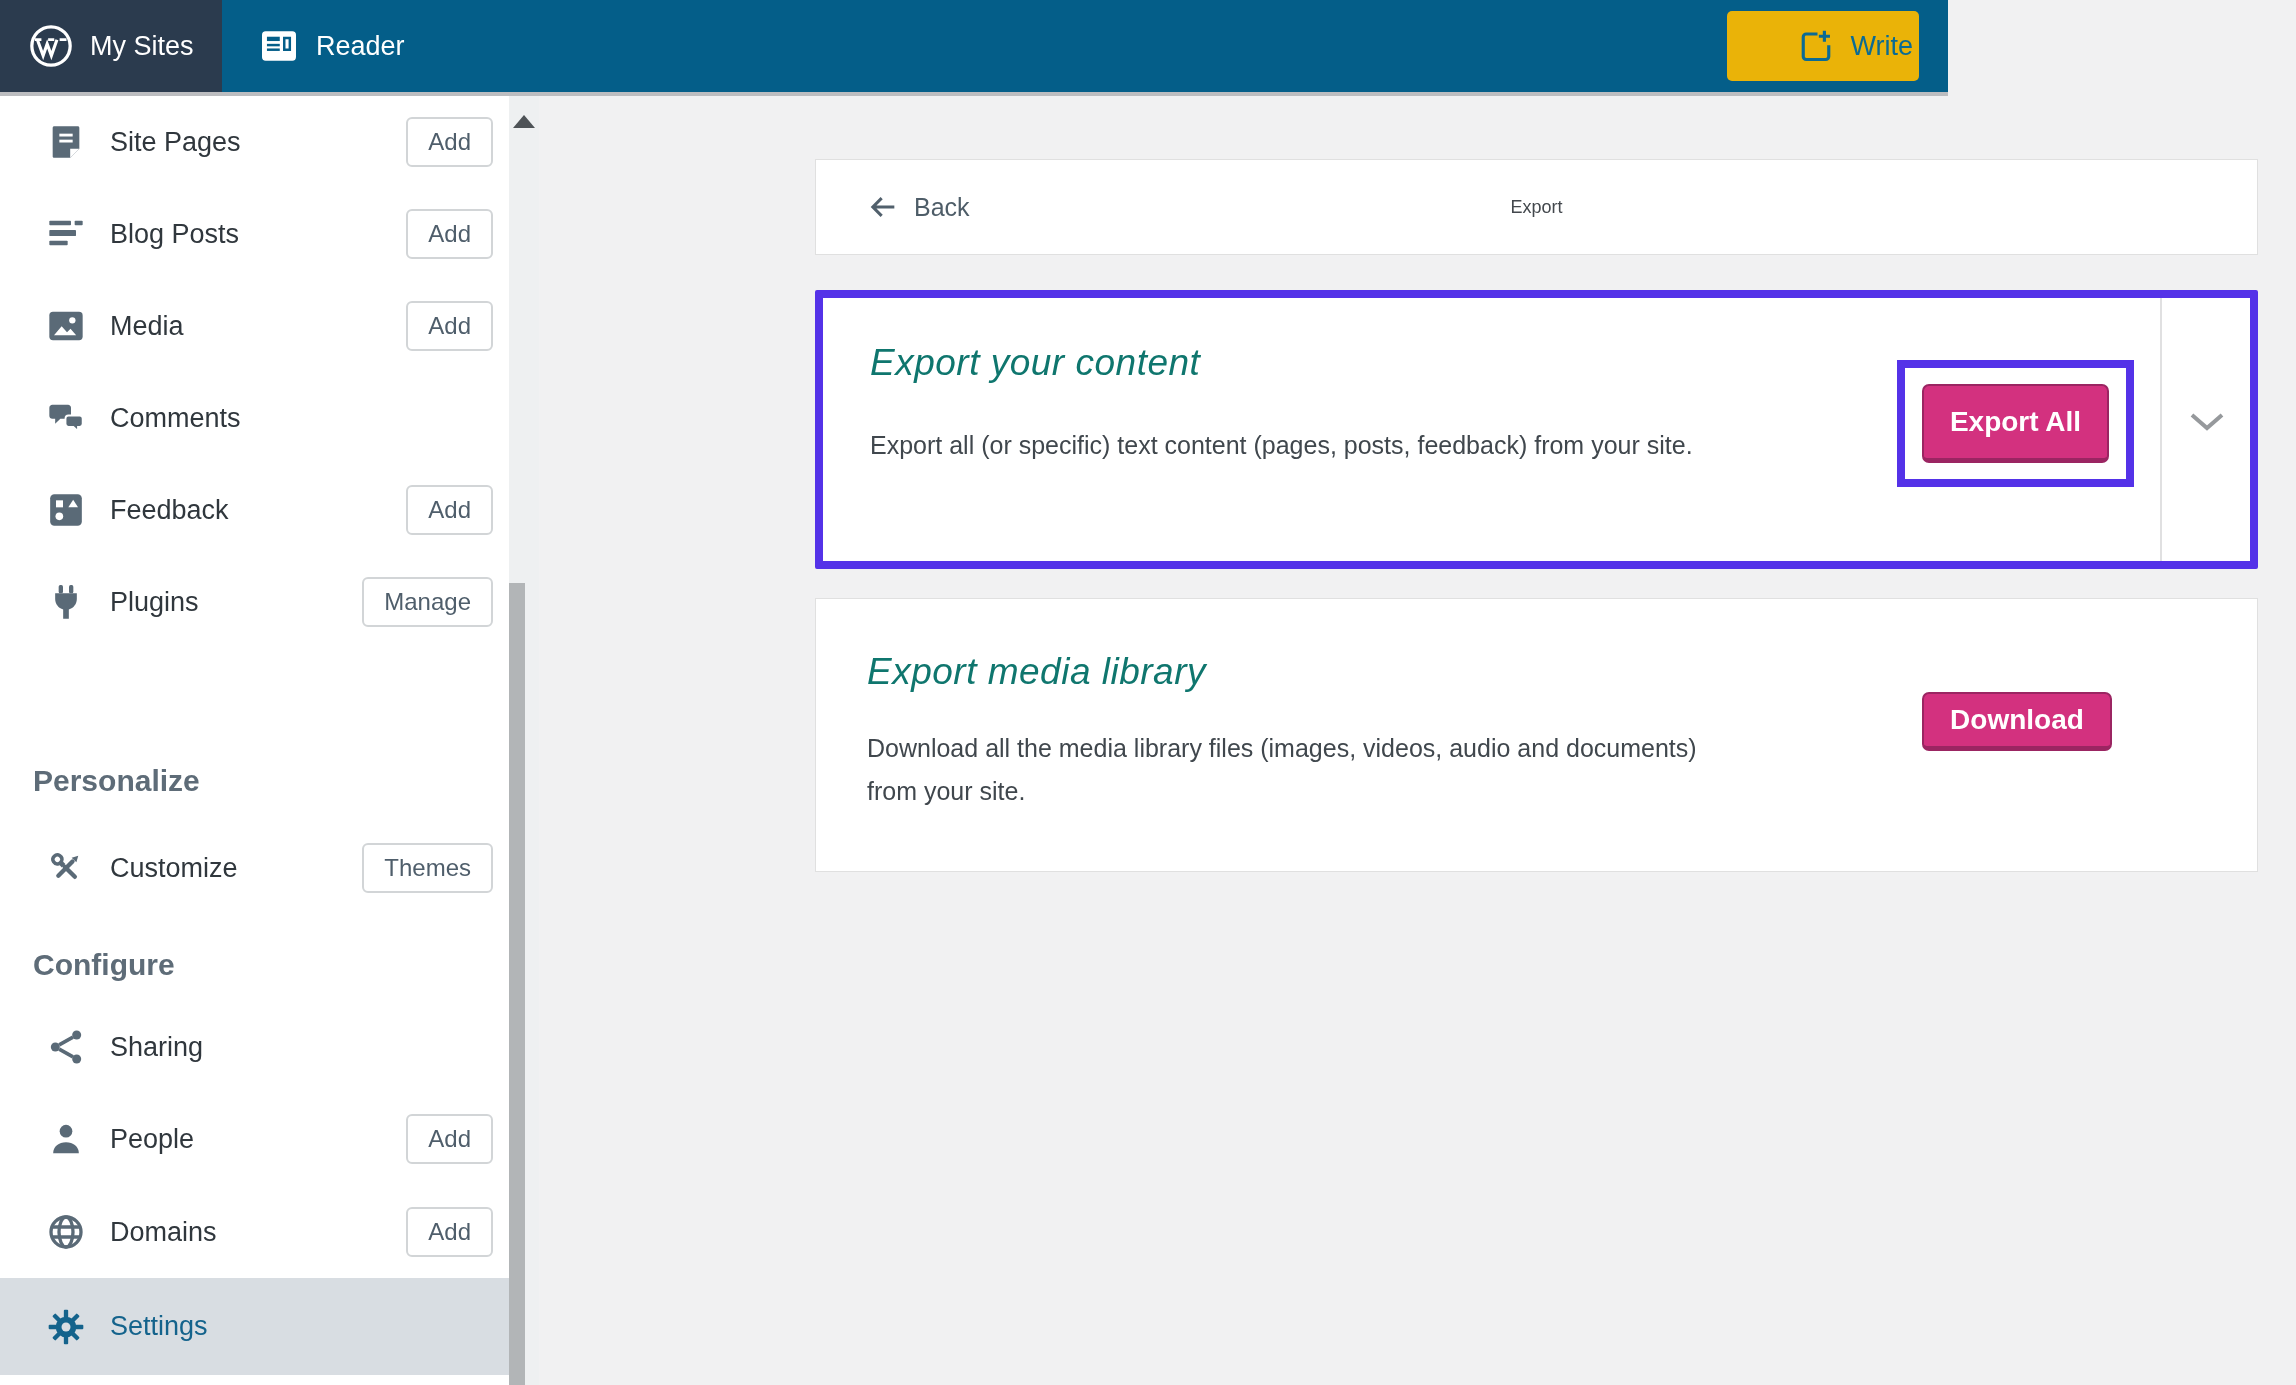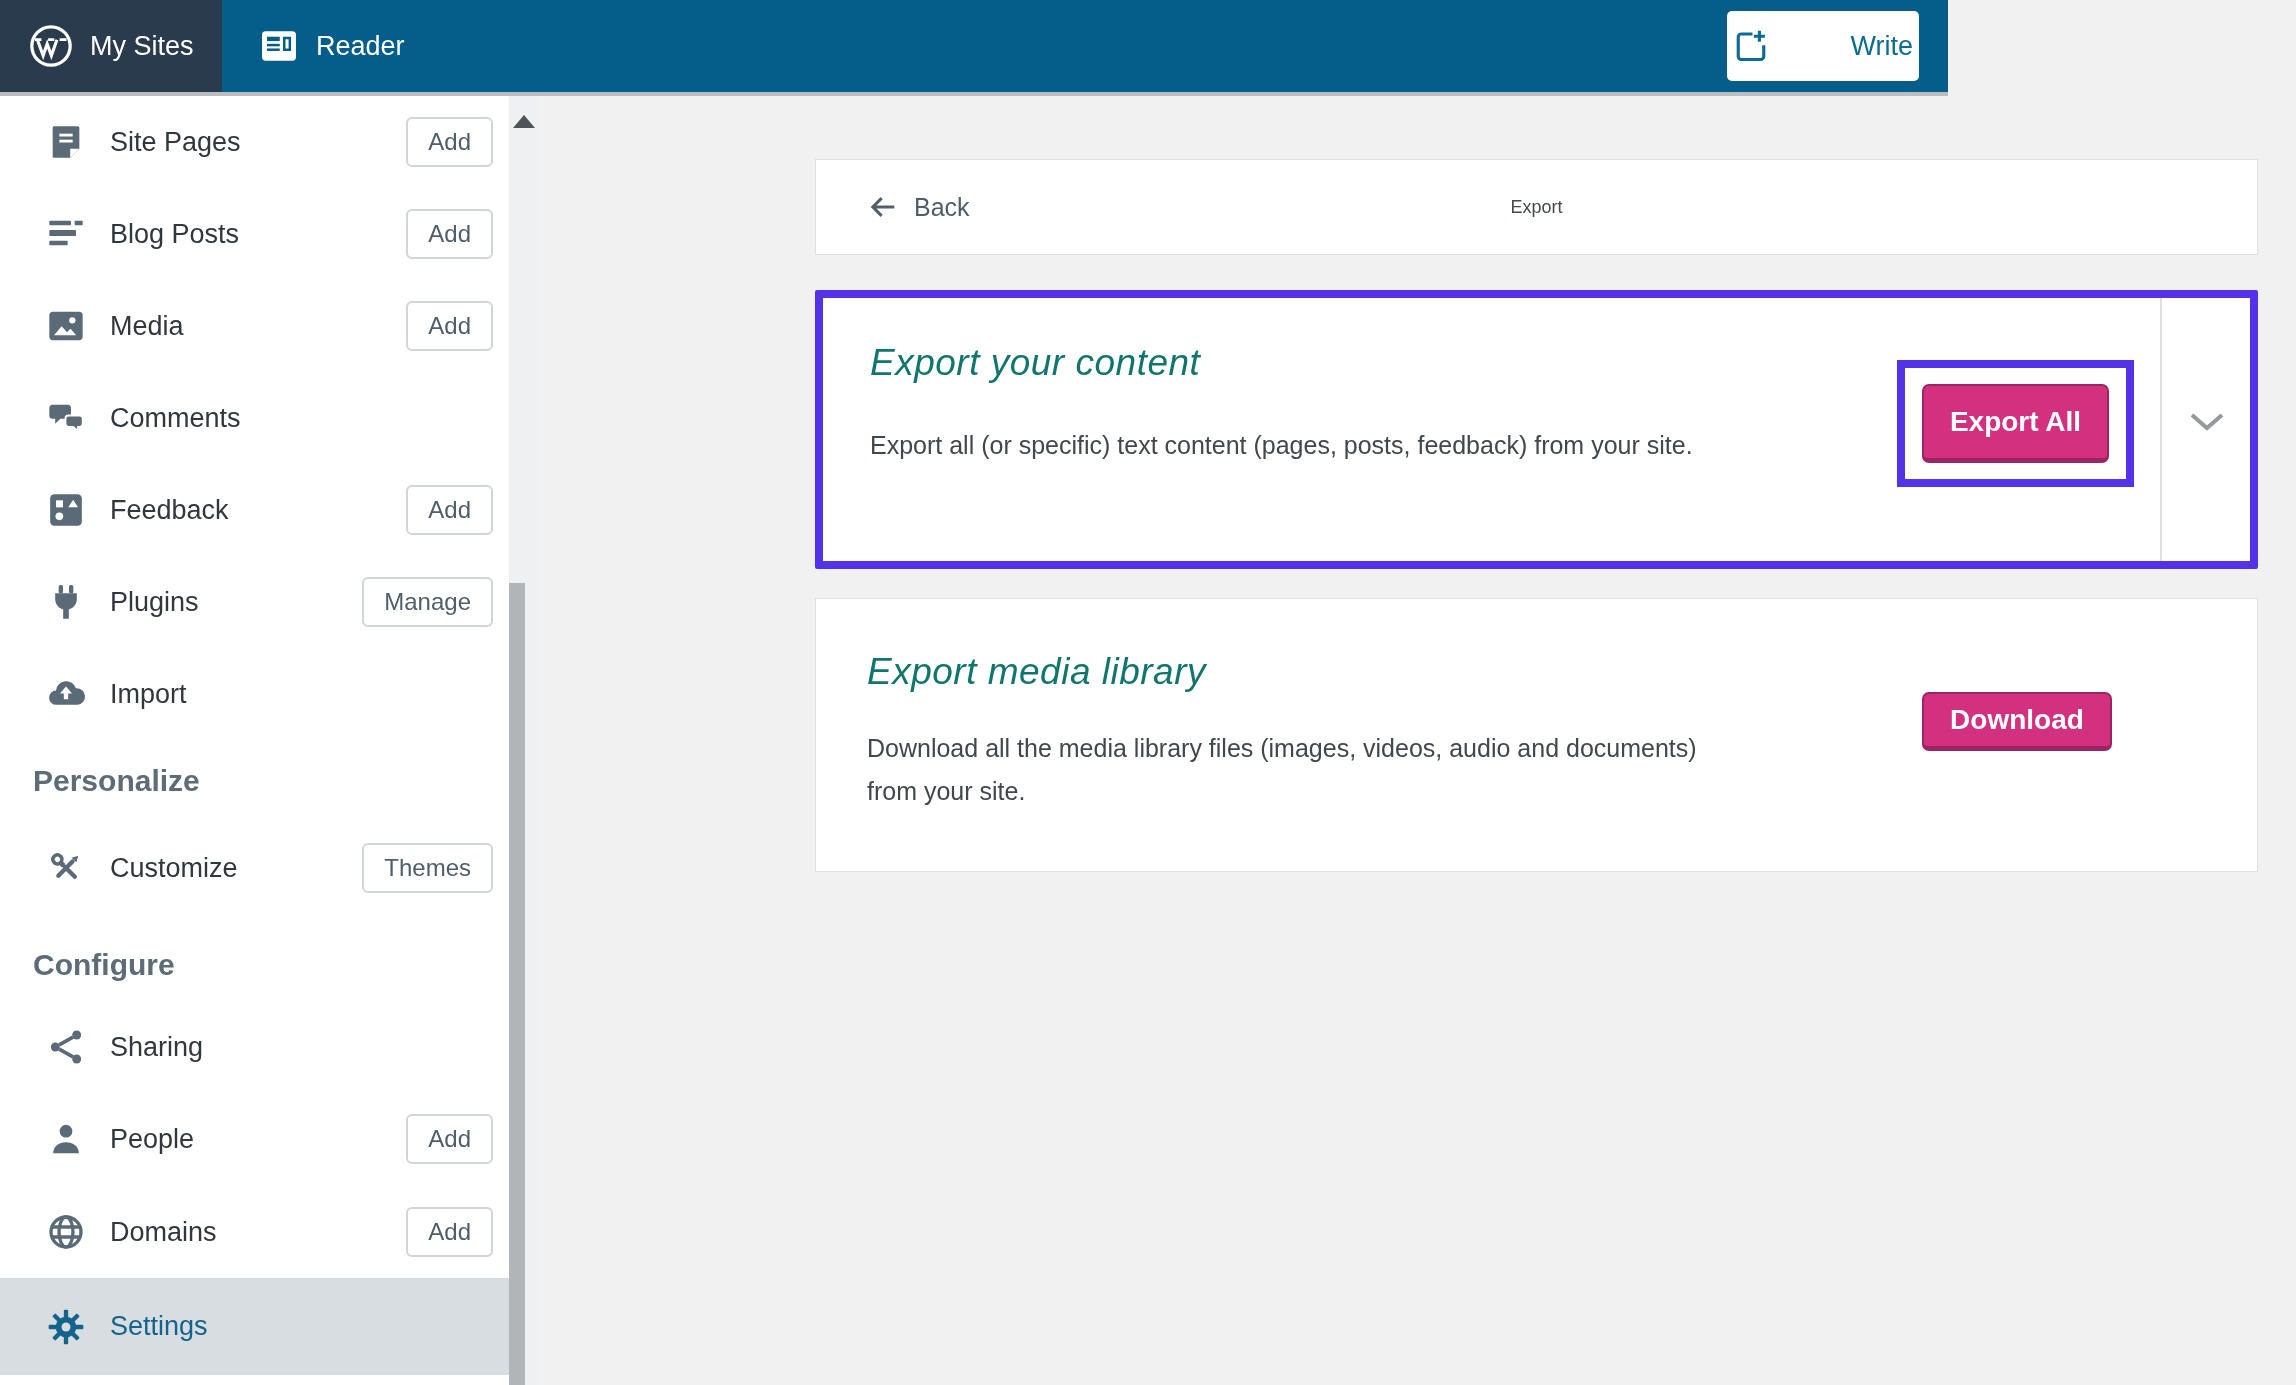--- a/index.html
+++ b/index.html
@@ -7,21 +7,21 @@
   .screen{position:relative;width:2296px;height:1385px;overflow:hidden;background:#f1f1f2;}
 
   
   .topbar{position:absolute;top:0;left:0;width:1948px;height:92px;background:#045E89;border-bottom:4px solid #bcbdc0;z-index:30;}
   .topbar-mysites{position:absolute;top:0;left:0;width:222px;height:92px;background:#2B3B4E;display:flex;align-items:center;cursor:pointer;}
   .wp-logo{margin-left:28px;width:46px;height:46px;display:block;}
   .topbar-mysites .tblabel{color:#fff;font-size:27px;margin-left:16px;}
   .topbar-reader{position:absolute;top:0;left:222px;height:92px;display:flex;align-items:center;cursor:pointer;padding:0 30px;}
   .reader-ic{width:38px;height:34px;margin-left:8px;display:block;}
   .topbar-reader .tblabel{color:#fff;font-size:27px;margin-left:18px;}
-  .write-btn{position:absolute;top:11px;right:29px;width:192px;height:70px;background:#ffffff;border:none;border-radius:5px;display:flex;align-items:center;justify-content:space-between;gap:16px;cursor:pointer;}
+  .write-btn{position:absolute;top:11px;right:29px;width:192px;height:70px;background:#eab308;border:none;border-radius:5px;display:flex;align-items:center;justify-content:flex-end;gap:16px;cursor:pointer;}
   .write-btn span{color:#0A6B94;font-size:27px;font-weight:500;}
 
   
   .sidebar{position:absolute;top:96px;left:0;width:509px;height:1289px;background:#fff;}
   .srow{position:absolute;left:0;width:509px;height:92px;display:flex;align-items:center;cursor:pointer;}
   .sicon{position:absolute;left:44px;width:44px;height:44px;color:#5A6A77;display:flex;align-items:center;justify-content:center;}
   .sicon svg{width:40px;height:40px;display:block;}
   .slabel{position:absolute;left:110px;font-size:27px;color:#30373d;}
   .sbtn{position:absolute;right:16px;height:50px;background:#fff;border:2px solid #d2d5d7;border-radius:6px;font-size:24px;color:#4f5e6b;font-weight:500;font-family:"Liberation Sans",sans-serif;padding:0 20px;cursor:pointer;}
   .shead{position:absolute;left:33px;width:400px;font-size:30px;font-weight:bold;color:#5E6C78;}
@@ -168,29 +168,20 @@
         <svg viewBox="0 0 24 24" fill="currentColor">
             <rect x="7.6" y="1.8" width="2.6" height="5" rx="1"></rect>
             <rect x="13.8" y="1.8" width="2.6" height="5" rx="1"></rect>
             <path d="M5.5 6.8h13v3.4c0 3-2 5.5-4.8 6.3V22h-3.4v-5.5C7.5 15.7 5.5 13.2 5.5 10.2z"></path>
           </svg>
       </span>
       <span class="slabel">Plugins</span>
       <button class="sbtn">Manage</button>
     </div>
 
-    <div class="srow" style="top:552px">
-      <span class="sicon">
-        <svg viewBox="0 0 24 24" fill="currentColor">
-            <path d="M19 18.5H6.3A4.3 4.3 0 0 1 6 9.9 6.1 6.1 0 0 1 17.9 8.6 4 4 0 0 1 19 18.5z"></path>
-            <path d="M12 7.5l3.6 4.2h-2.3v3.4h-2.6v-3.4H8.4z" fill="#fff"></path>
-          </svg>
-      </span>
-      <span class="slabel">Import</span>
-    </div>
 
     <div class="shead" style="top:668px">Personalize</div>
 
     <div class="srow" style="top:726px">
       <span class="sicon">
         <svg viewBox="0 0 24 24" fill="currentColor">
           <g transform="rotate(45 12 12)">
               <path d="M12 1.6l2 3.6h-4z"></path>
               <rect x="10.7" y="5.2" width="2.6" height="14.6" rx="1.3"></rect>
             </g>

